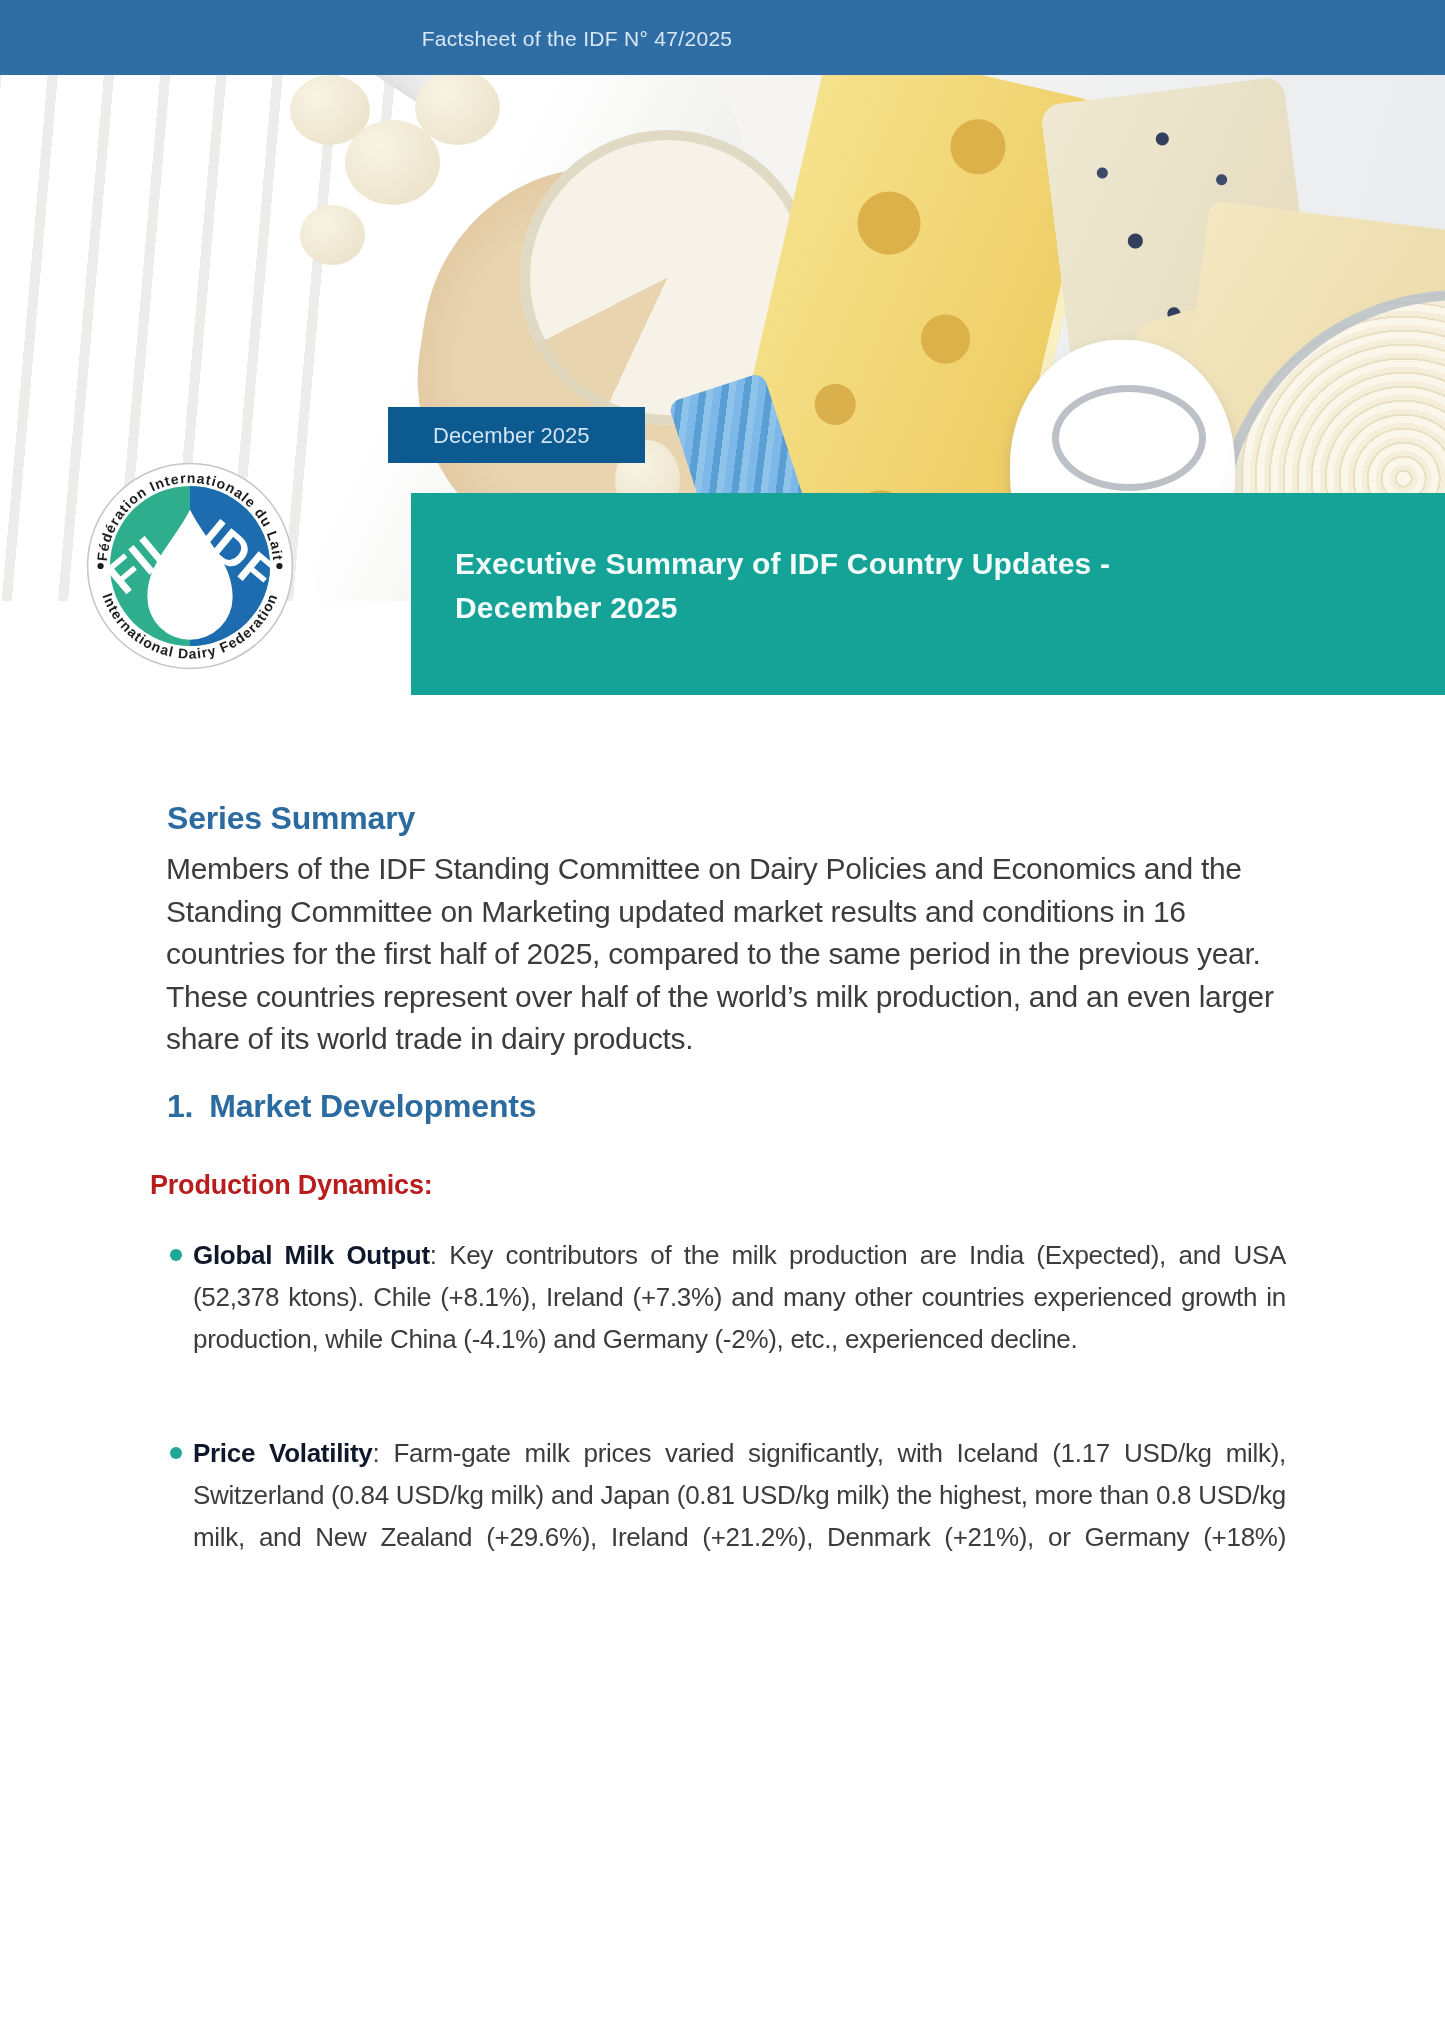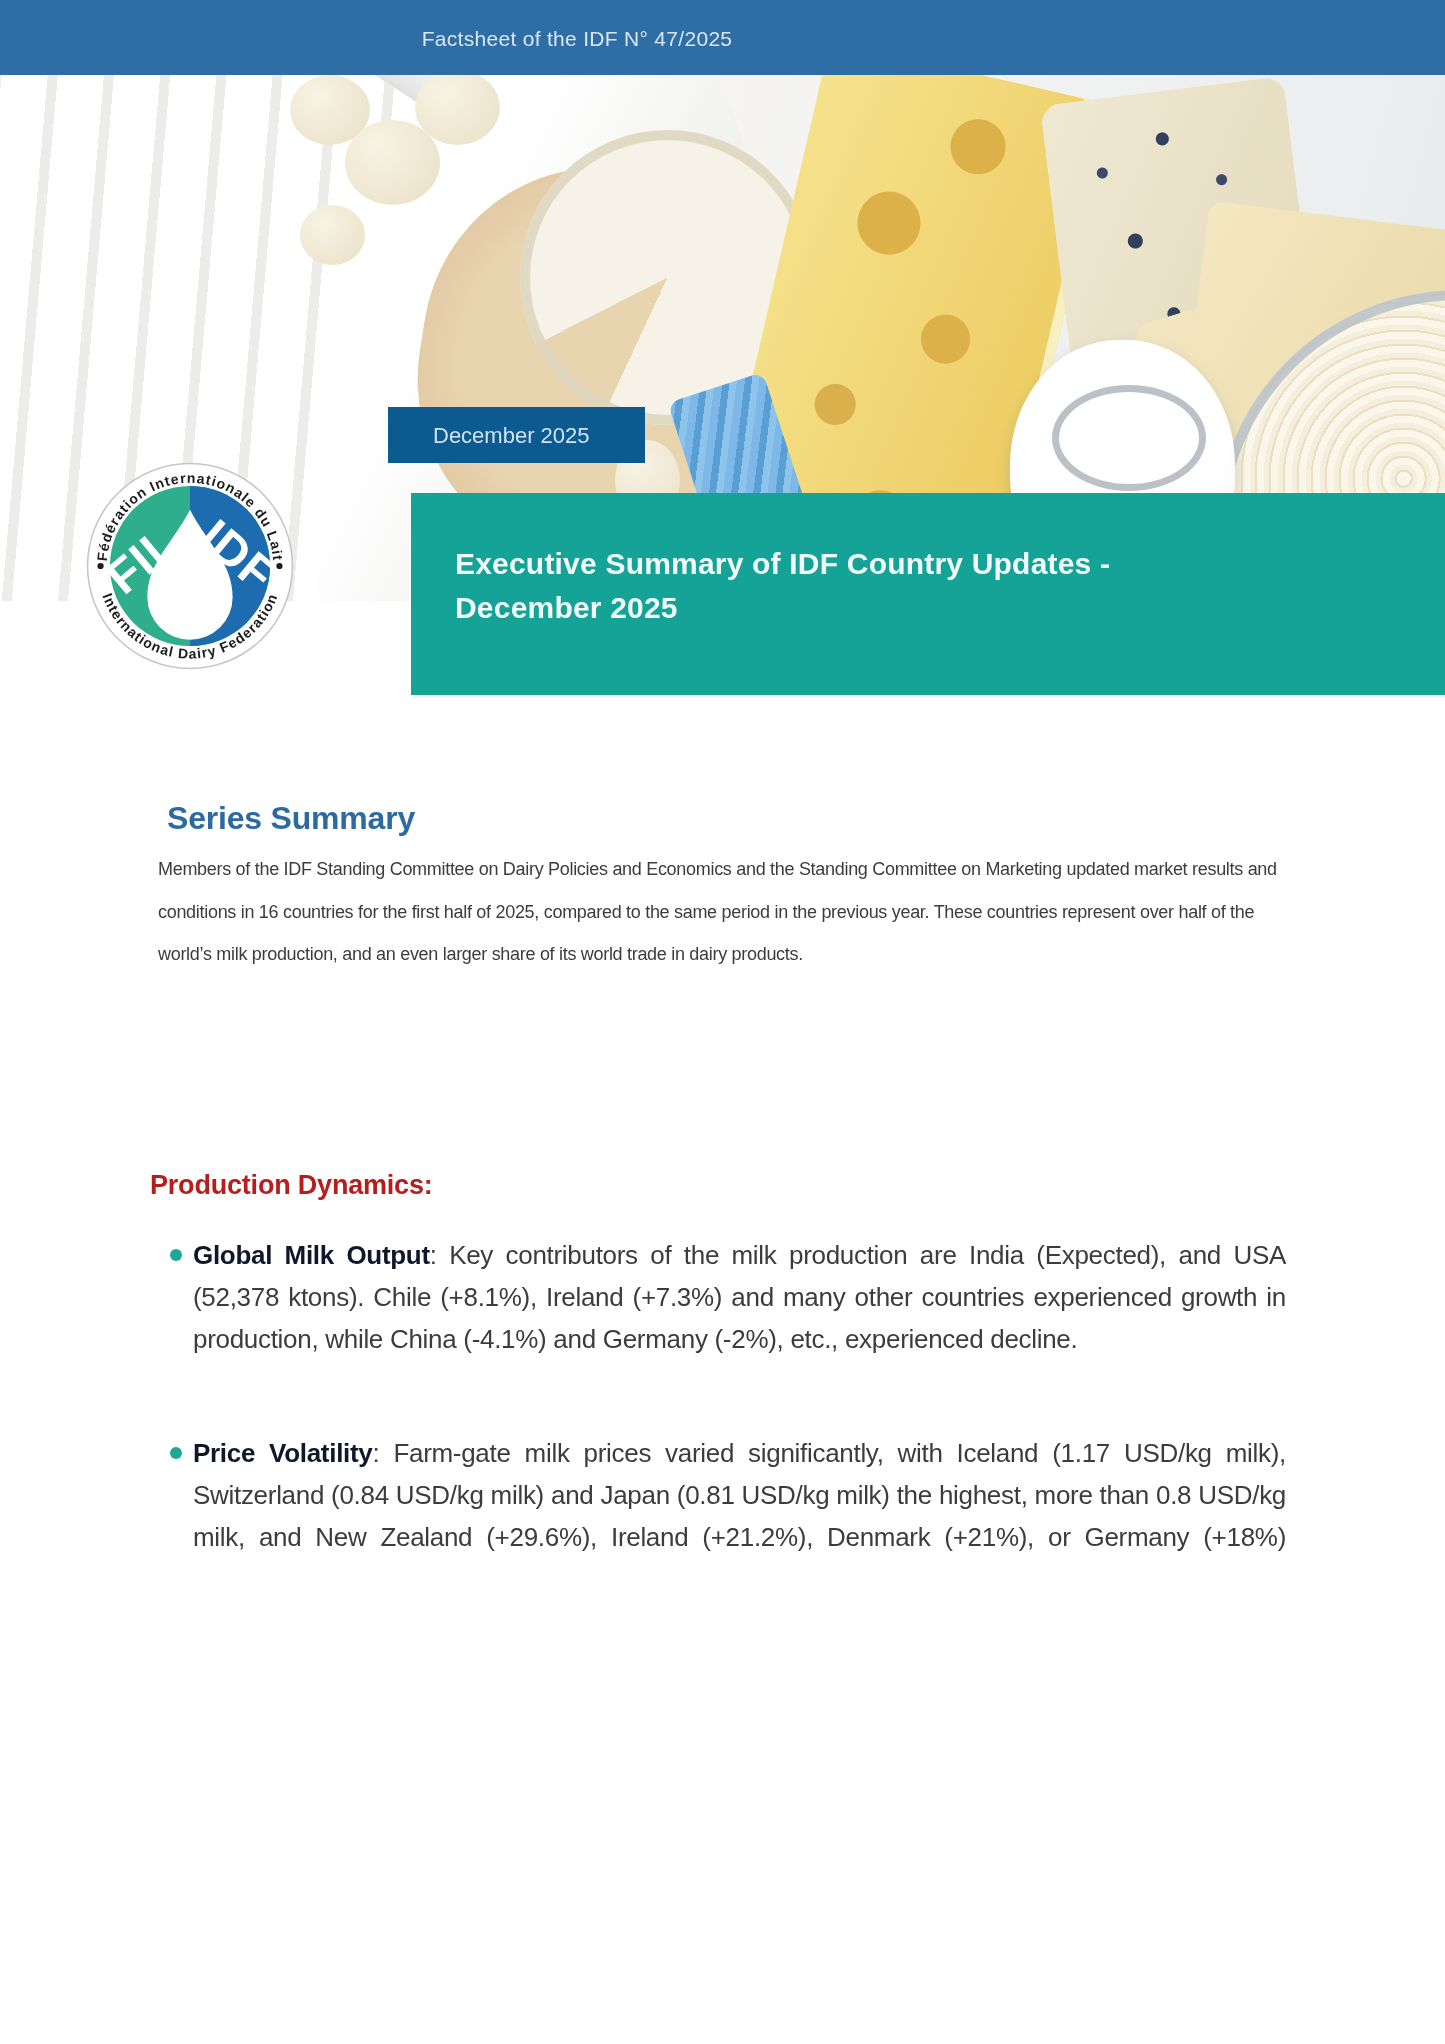--- a/index.html
+++ b/index.html
@@ -78,21 +78,21 @@
   
   .logo{position:absolute;z-index:8;}
   .logo-hero{left:86px;top:462px;width:208px;height:208px;}
   .logo-foot{left:619px;top:1792px;width:206px;height:206px;}
   .logo svg{width:100%;height:100%;display:block;}
   .ringtext{font-family:"Liberation Sans",sans-serif;font-size:13.5px;font-weight:bold;fill:#1c1c1c;letter-spacing:1px;}
   .logoletters{font-family:"Liberation Sans",sans-serif;font-weight:bold;fill:#ffffff;font-size:46px;letter-spacing:1px;}
   
   .h1{position:absolute;left:150px;font-size:32px;font-weight:bold;color:#2c6ba0;letter-spacing:-.2px;margin-left:17px;}
   .h2{position:absolute;left:150px;font-size:27px;font-weight:bold;color:#b91c1c;letter-spacing:-.2px;}
-  .para{position:absolute;left:158px;width:1136px;font-size:18px;line-height:42.5px;color:#3c3c3c;
+  .para{position:absolute;left:166px;width:1136px;font-size:30px;line-height:42.5px;color:#3c3c3c;
         letter-spacing:-.3px;}
   .bullet{position:absolute;left:150px;width:1136px;padding-left:43px;box-sizing:border-box;
         font-size:26px;line-height:42px;color:#3c3c3c;letter-spacing:-.3px;text-align:justify;}
   .bullet .dot{position:absolute;left:20px;top:15px;width:12px;height:12px;border-radius:50%;background:#1fa796;}
   .bold{font-weight:bold;color:#0f172a;}
   .numgap{margin-right:16px;}
   
   .footer-url{position:absolute;left:150px;top:1926px;font-size:20px;color:#2c6ba0;text-decoration:none;margin-top:21px;}
   .footer-bar{position:absolute;left:300px;top:1879px;width:1145px;height:165px;background:#2f6da5;z-index:4;}
   .footer-bar span{position:absolute;left:722px;top:57px;transform:translateX(-50%);
@@ -153,20 +153,23 @@
       <text class="ringtext"><textPath href="#arcT1" startOffset="50%" text-anchor="middle">Fédération Internationale du Lait</textPath></text>
       <text class="ringtext"><textPath href="#arcB1" startOffset="50%" text-anchor="middle">International Dairy Federation</textPath></text>
       <circle cx="14" cy="100" r="3" fill="#1c1c1c"></circle>
       <circle cx="186" cy="100" r="3" fill="#1c1c1c"></circle>
     </svg>
   </div>
 
   <div class="h1" style="top:800px;">Series Summary</div>
   <div class="para" style="top:848px;">Members of the IDF Standing Committee on Dairy Policies and Economics and the Standing Committee on Marketing updated market results and conditions in 16 countries for the first half of 2025, compared to the same period in the previous year. These countries represent over half of the world’s milk production, and an even larger share of its world trade in dairy products.</div>
 
+  <div class="h1" style="top:1088px;">
+    <span class="numgap">1.</span><span>Market Developments</span>
+  </div>
 
   <div class="h2" style="top:1170px;">Production Dynamics:</div>
 
   <div class="bullet" style="top:1234px;">
     <span class="dot"></span>
     <span class="bold">Global Milk Output</span><span>: Key contributors of the milk production are India (Expected), and USA (52,378 ktons). Chile (+8.1%), Ireland (+7.3%) and many other countries experienced growth in production, while China (-4.1%) and Germany (-2%), etc., experienced decline.</span>
   </div>
 
   <div class="bullet" style="top:1432px;">
     <span class="dot"></span>

